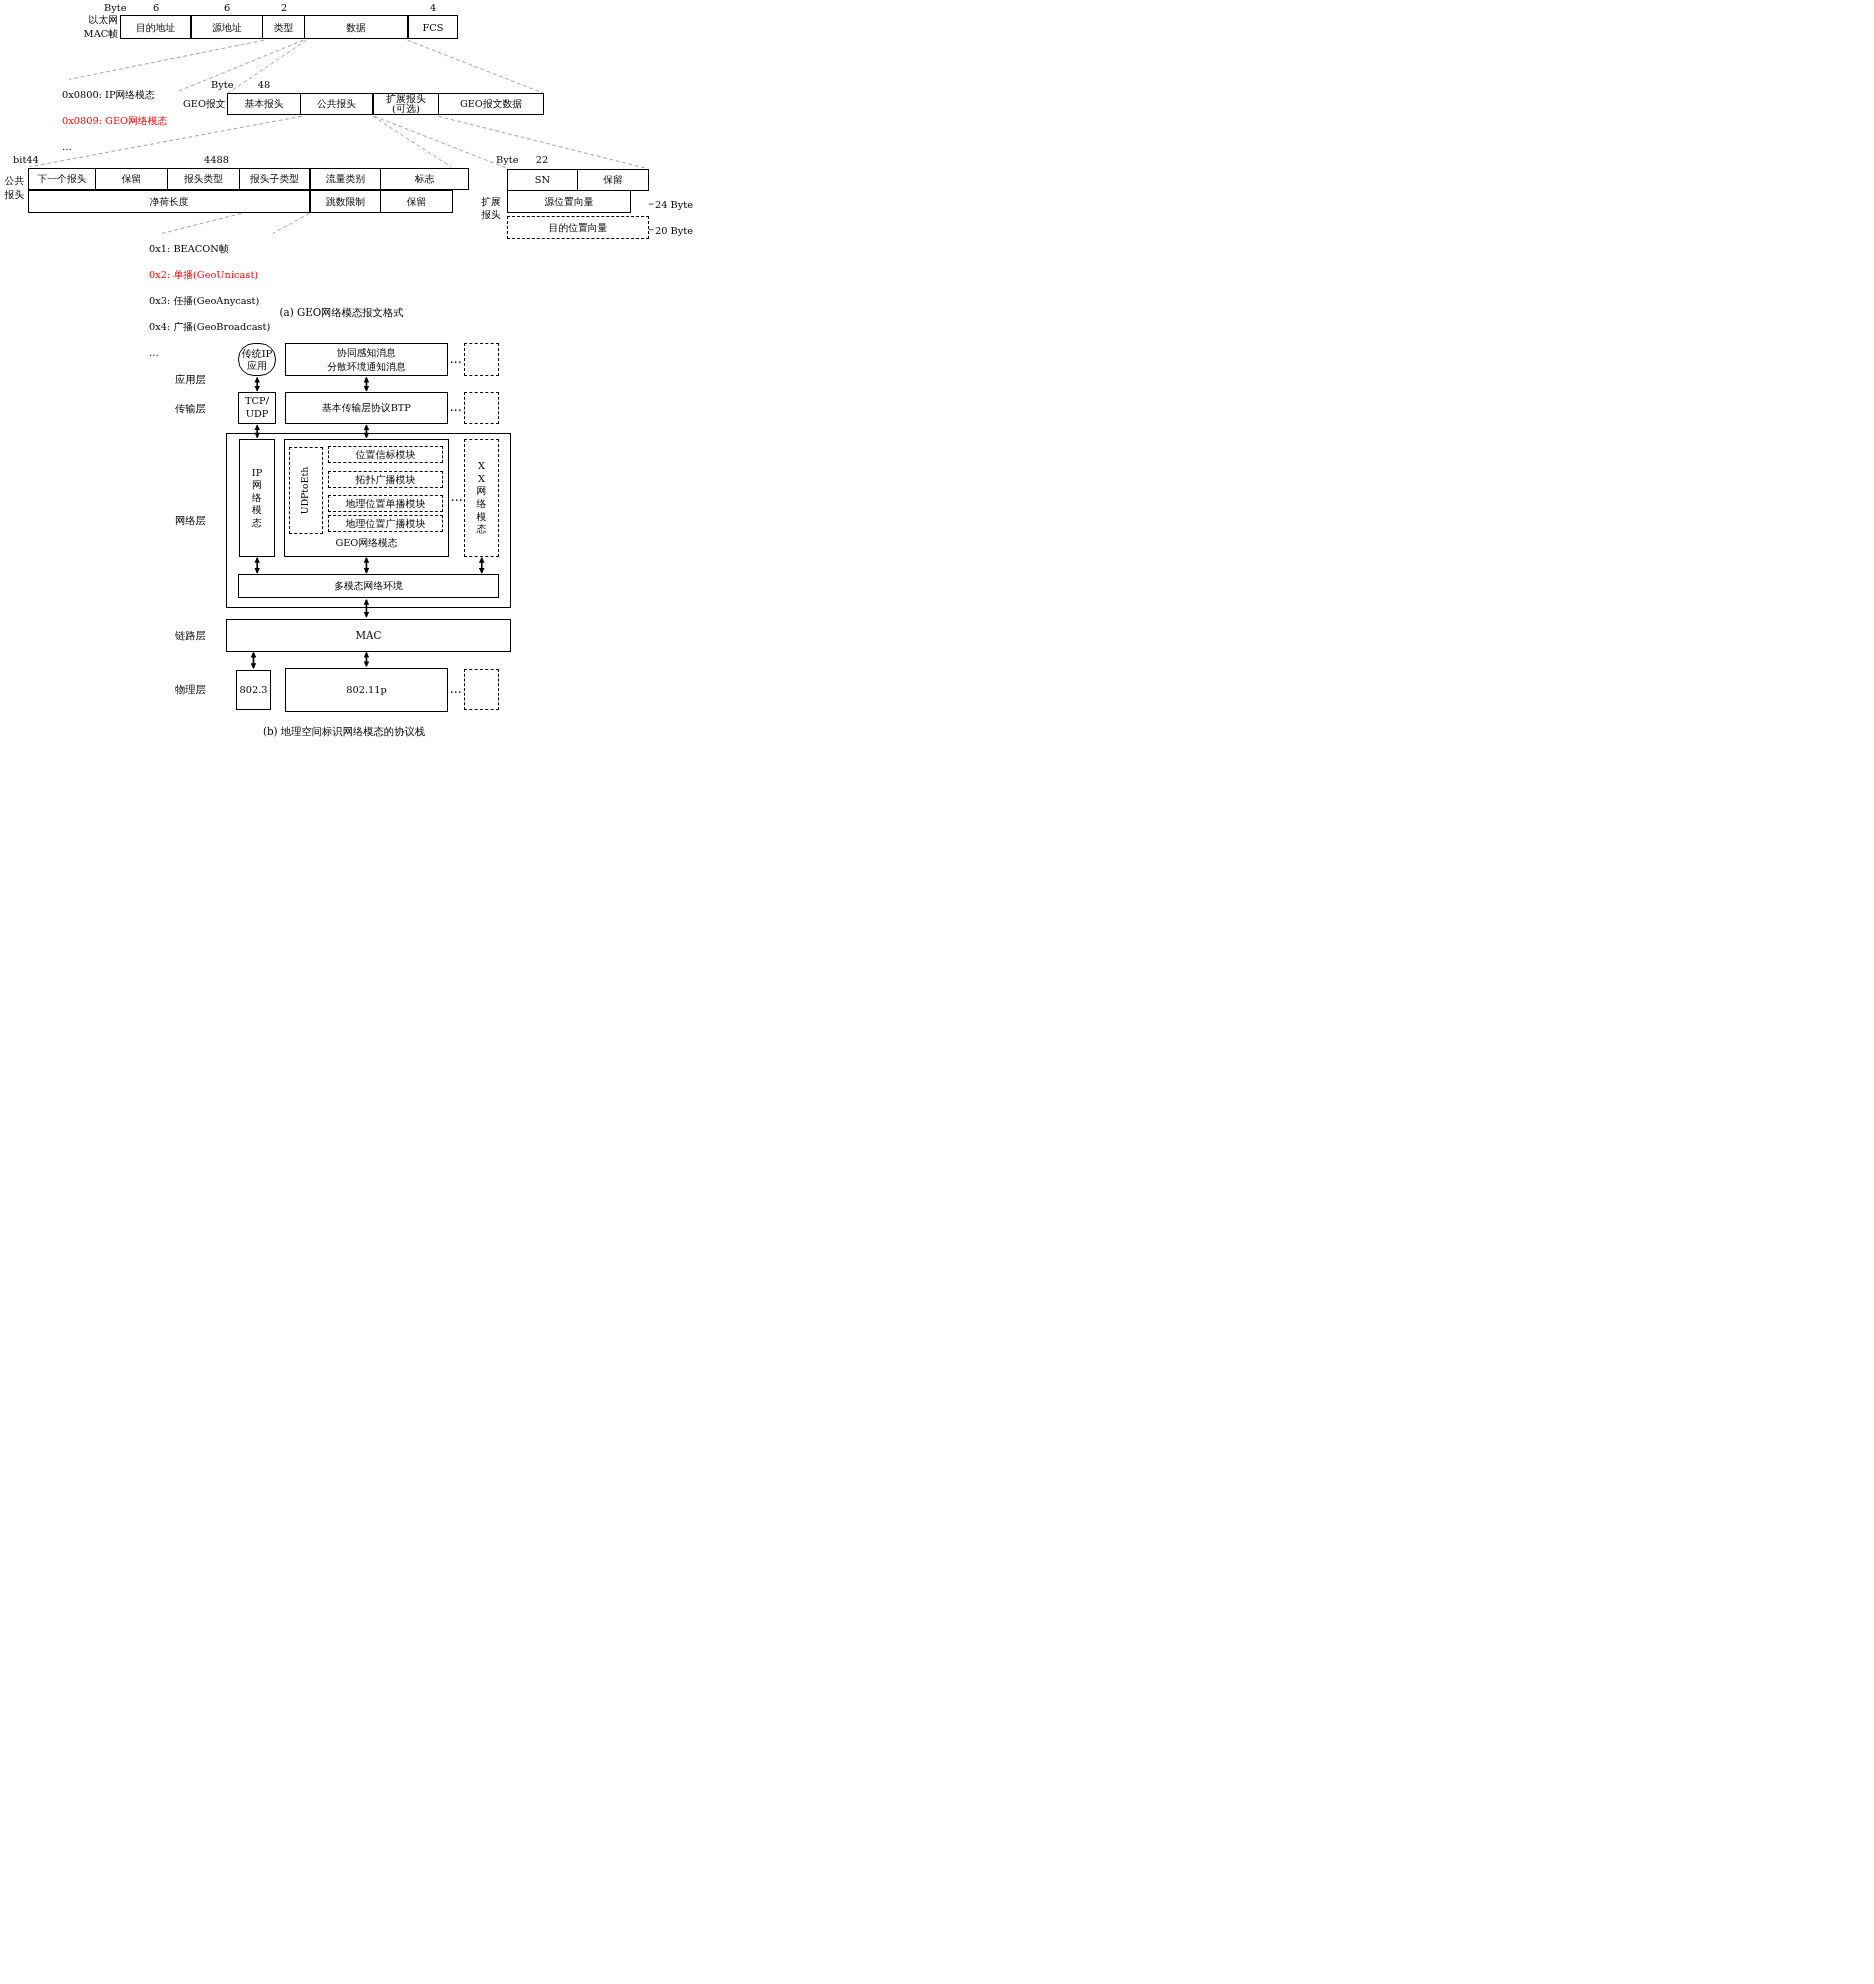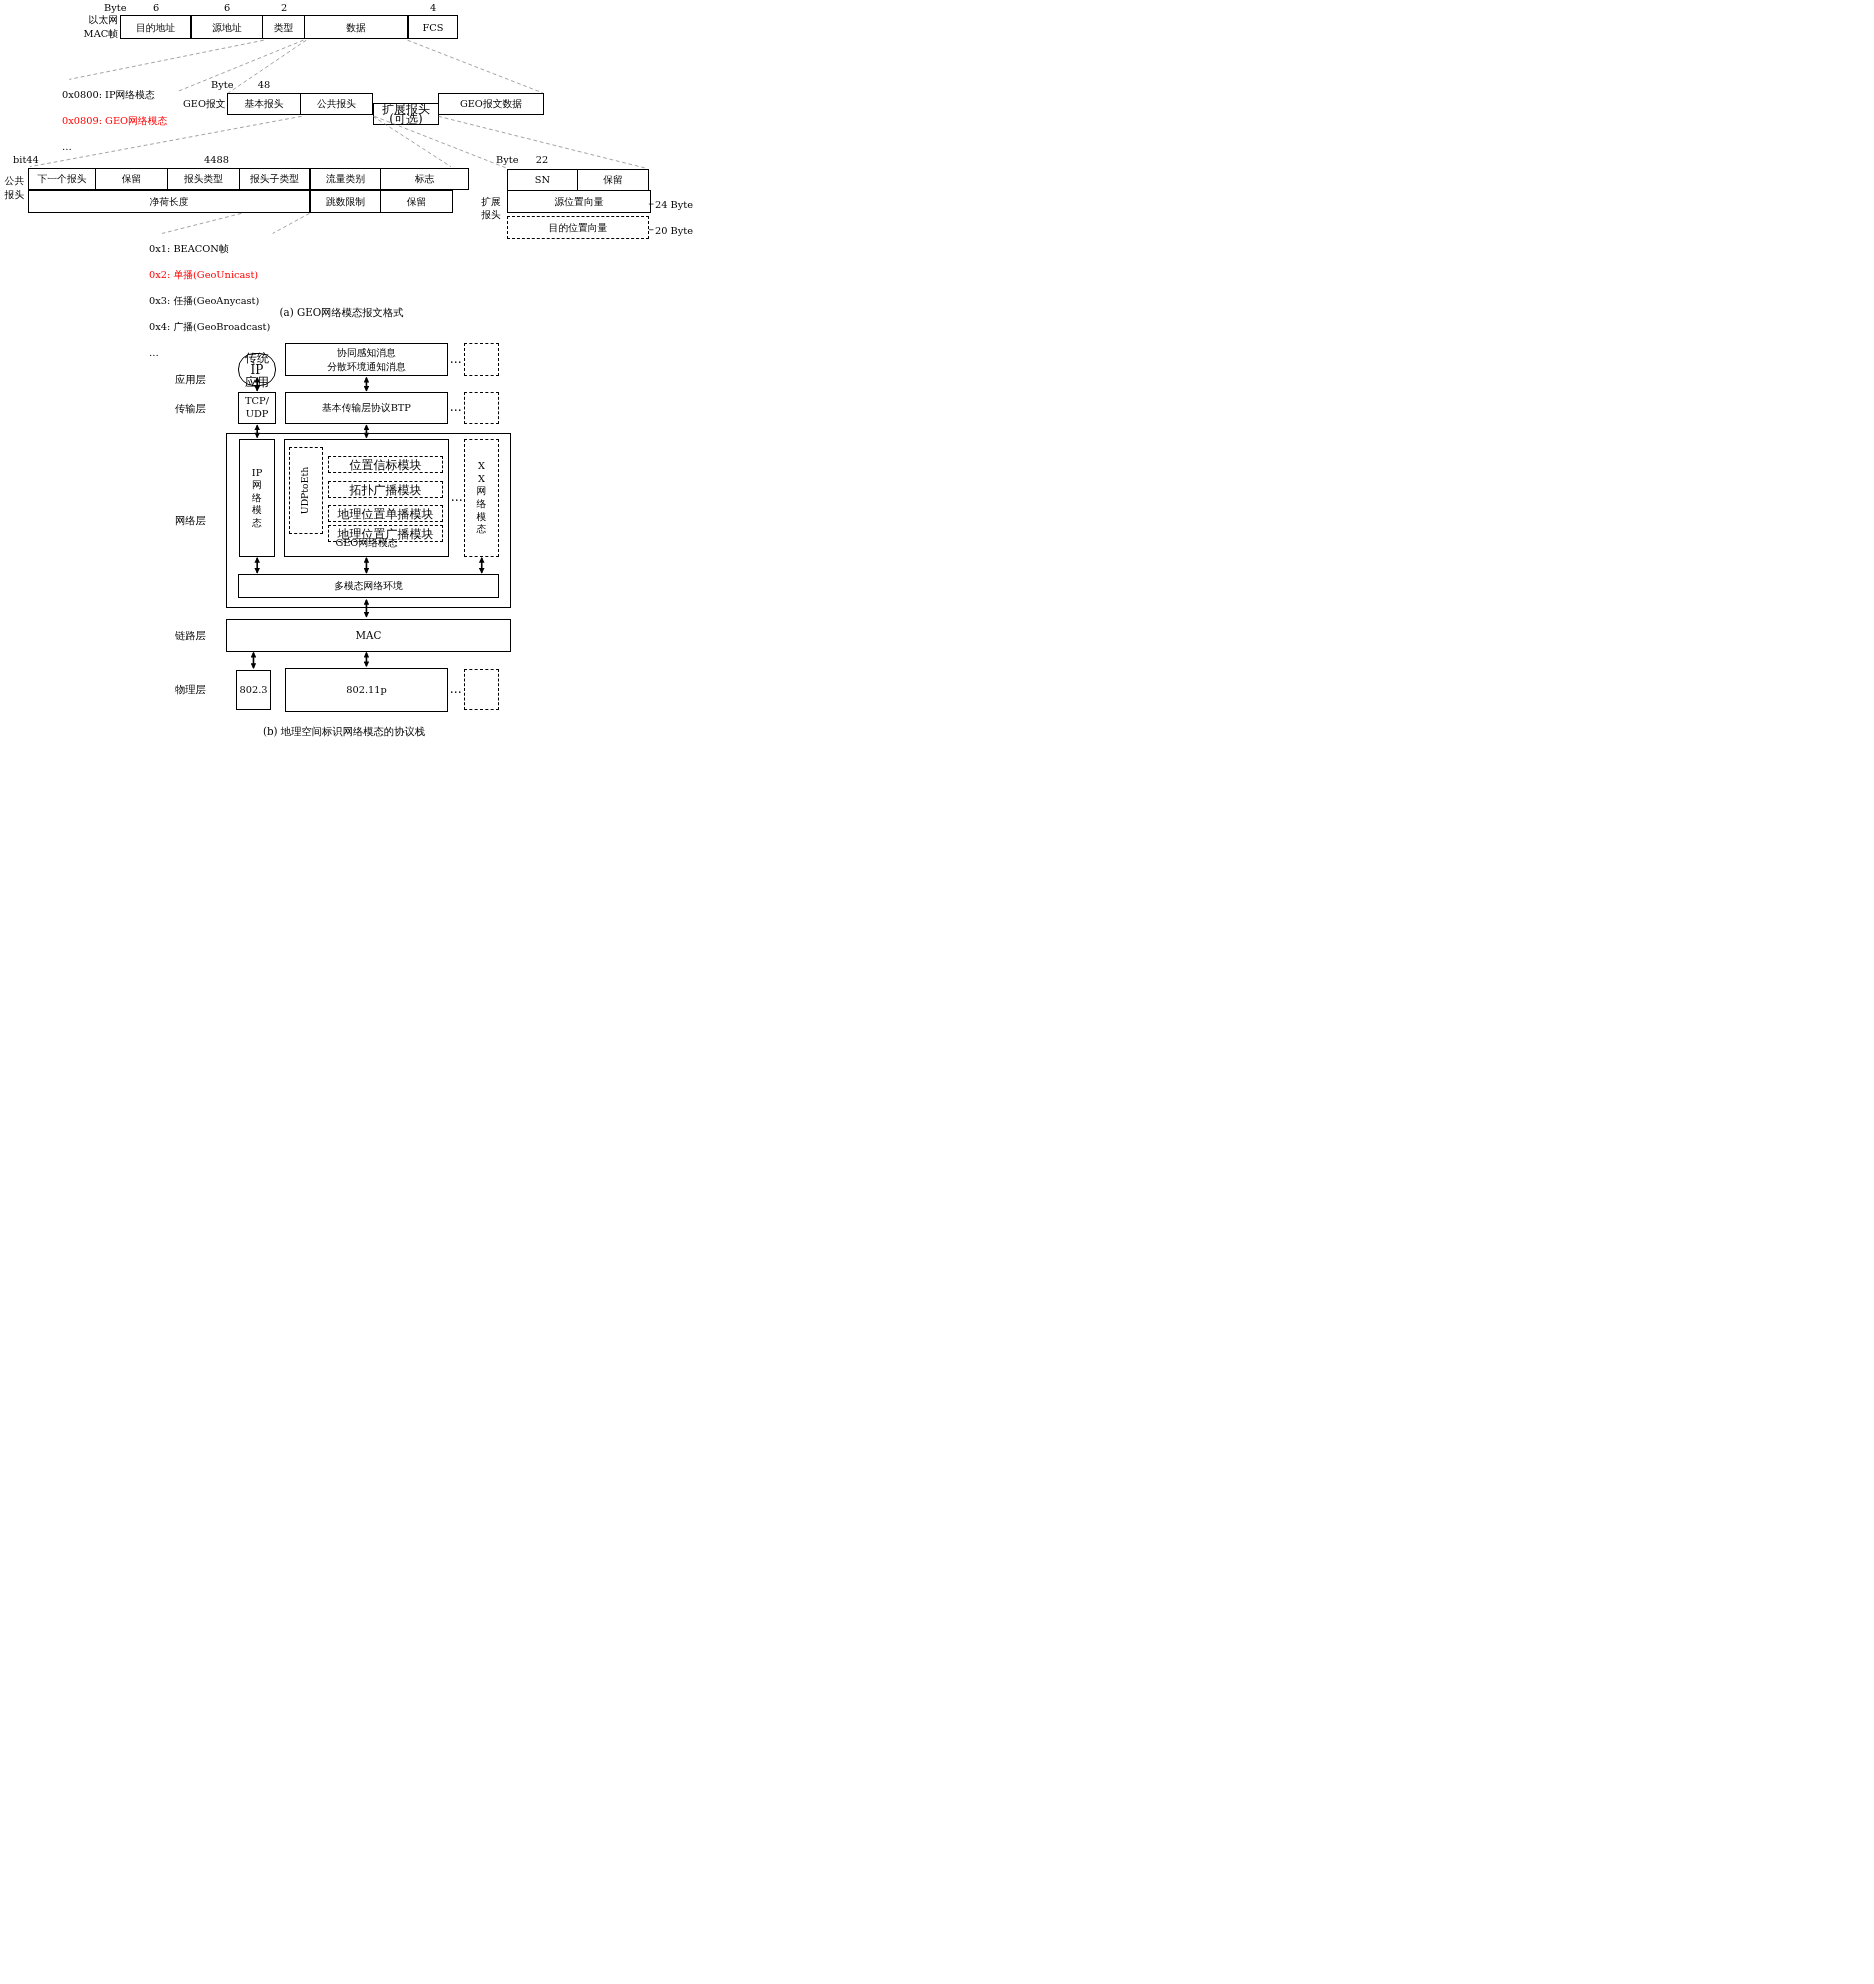--- a/index.html
+++ b/index.html
@@ -10,21 +10,21 @@
          align-items:center; justify-content:center; text-align:center;
          font-size:9.8px; line-height:1.18; white-space:pre-line; z-index:2; }
   .box.dashed { border-style:dashed; }
   .box.thin { border-width:0.7px; }
   .label { position:absolute; font-size:9.8px; white-space:pre-line; z-index:2; }
   .ctr { transform:translateX(-50%); }
   .tr { text-align:right; }
   .tc { text-align:center; }
   .list .line { font-size:9.8px; line-height:15px; white-space:nowrap; }
   .red { color:var(--hl,#ff0000); }
-  .small { font-size:12px;margin-top:10px; }
+  .small { font-size:10px; }
   .big { font-size:10.3px; }
   .ell { font-size:12px; letter-spacing:0.5px; }
   .rot { transform:rotate(-90deg); white-space:nowrap; font-size:9.3px; }
   svg.overlay { position:absolute; left:0; top:0; z-index:4; pointer-events:none; }
 </style>
 </head>
 <body>
 
 <div class="canvas">
 
@@ -121,21 +121,21 @@
     <div class="line">…</div>
   </div>
 
   <div class="label" style="left:496px;top:154px;">Byte</div>
   <div class="label ctr" style="left:542px;top:154px;">22</div>
   <div class="label tc" style="left:478px;top:195px;width:26px;line-height:13px;">扩展
 报头</div>
 
   <div class="box" style="left:507px;top:169px;width:71px;height:22px;">SN</div>
   <div class="box" style="left:577px;top:169px;width:72px;height:22px;">保留</div>
-  <div class="box" style="left:507px;top:190px;width:144px;height:23px;">源位置向量</div>
+  <div class="box" style="left:507px;top:190px;width:124px;height:23px;">源位置向量</div>
   <div class="box dashed" style="left:507px;top:216px;width:142px;height:23px;">目的位置向量</div>
   <div class="label" style="left:655px;top:199px;white-space:nowrap;">24 Byte</div>
   <div class="label" style="left:655px;top:225px;white-space:nowrap;">20 Byte</div>
 
   <div class="label big tc" style="left:0;top:306px;width:683px;">(a) GEO网络模态报文格式</div>
 
   <div class="label big" style="left:175px;top:338px;margin-top:35px;">应用层</div>
   <div class="label big" style="left:175px;top:402px;">传输层</div>
   <div class="label big" style="left:175px;top:514px;">网络层</div>
   <div class="label big" style="left:175px;top:629px;">链路层</div>

